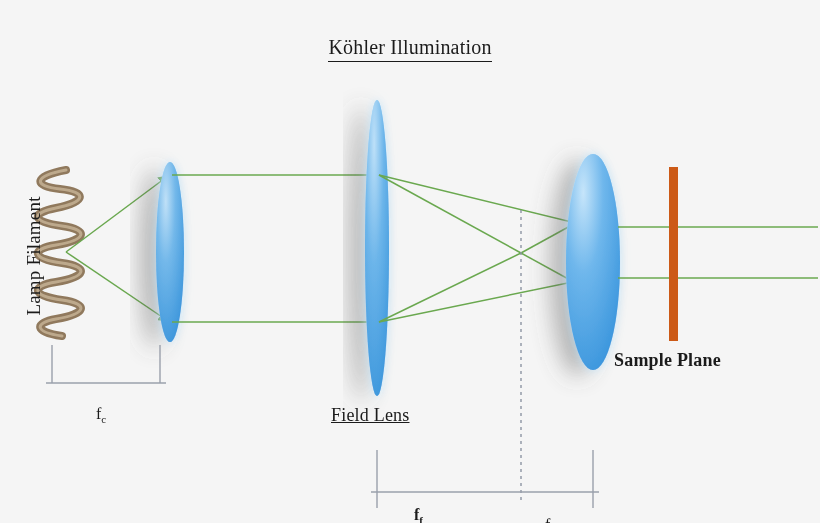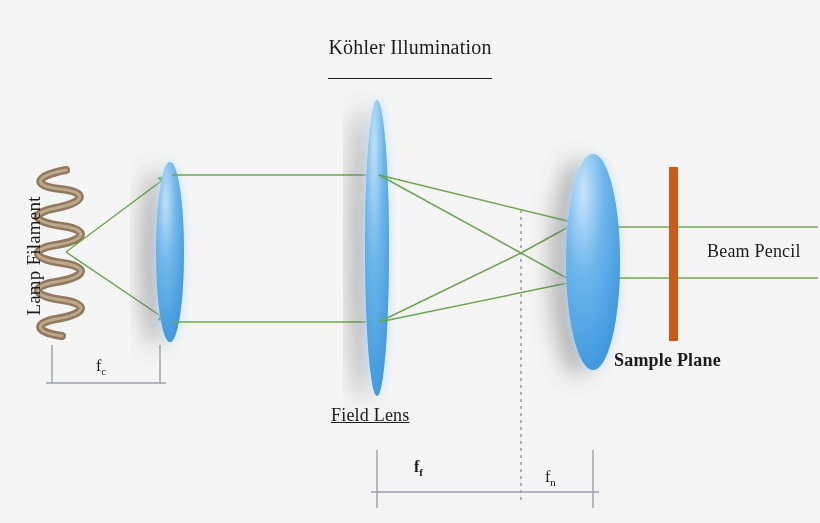--- a/index.html
+++ b/index.html
@@ -32,21 +32,21 @@
   }
   #title-label {
     left: 0;
     top: 36px;
     width: 820px;
     text-align: center;
     font-size: 20px;
   }
   #title-label .t-underline {
     border-bottom: 1px solid #1b1b1b;
-    padding-bottom: 20px;
+    padding-bottom: 3px;
   }
   #label-lamp-filament {
     left: -36px;
     top: 245px;
     width: 140px;
     text-align: center;
     font-size: 19px;
     transform: rotate(-90deg);
     transform-origin: 50% 50%;
   }
@@ -75,20 +75,21 @@
   #label-beam-pencil {
     left: 707px;
     top: 241px;
     font-size: 18px;
   }
   .flabel {
     position: absolute;
     font-size: 16px;
     color: #1b1b1b;
     font-family: "Liberation Serif", "DejaVu Serif", serif;
+    margin-top: 48px;
   }
   .flabel sub {
     font-size: 11px;
   }
   #label-fc { left: 96px; top: 357px; }
   #label-ff { left: 414px; top: 458px; font-weight: bold; }
   #label-fn { left: 545px; top: 468px; }
 </style>
 </head>
 <body>
@@ -207,21 +208,20 @@
   </div>
 
   <div class="lbl" id="label-lamp-filament">Lamp Filament</div>
 
 
   <div class="lbl" id="label-field-lens">Field Lens</div>
 
 
   <div class="lbl" id="label-sample-plane">Sample Plane</div>
 
-  <div class="lbl" id="label-beam-pencil">Beam Pencil</div>
 
   <div class="flabel" id="label-fc">
     <span>f</span><sub>c</sub>
   </div>
 
   <div class="flabel" id="label-ff">
     <span>f</span><sub>f</sub>
   </div>
 
   <div class="flabel" id="label-fn">

